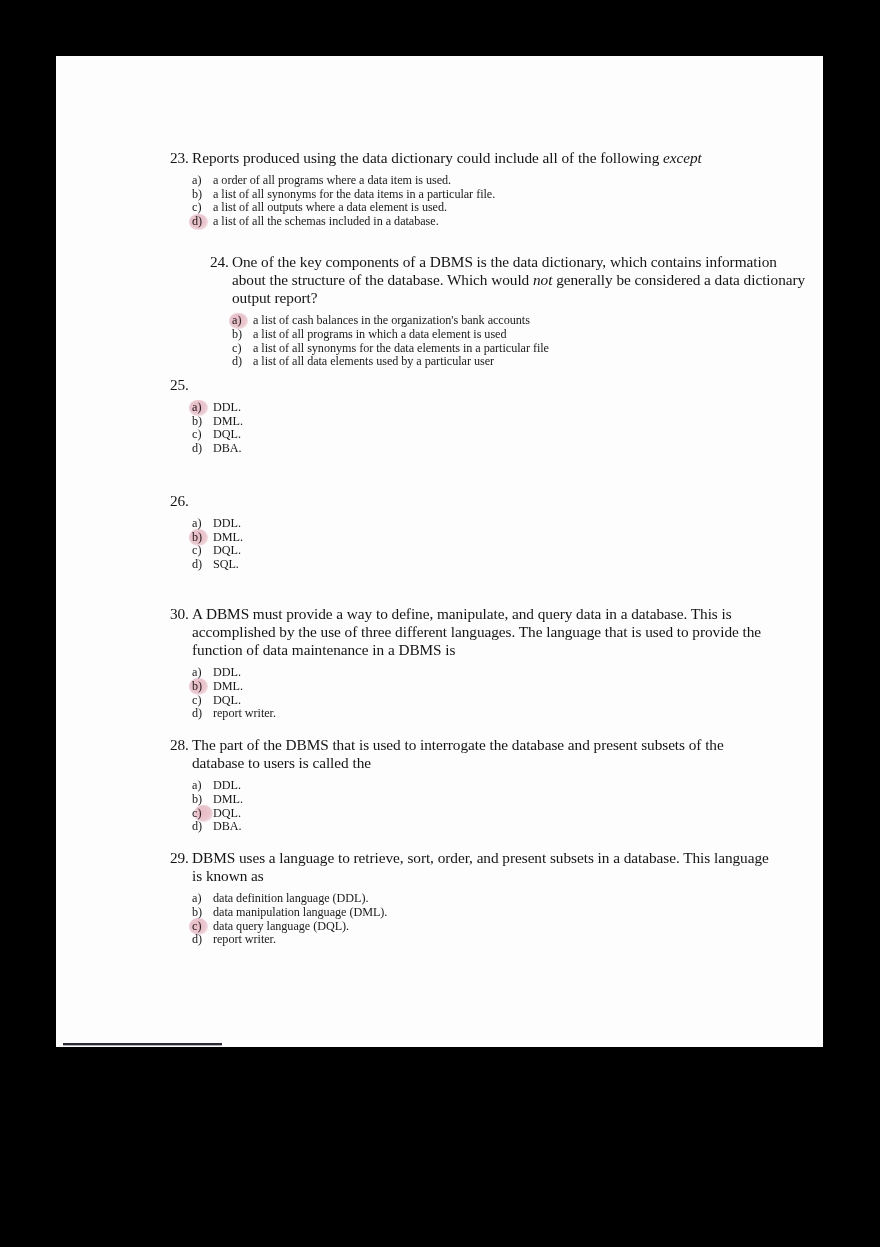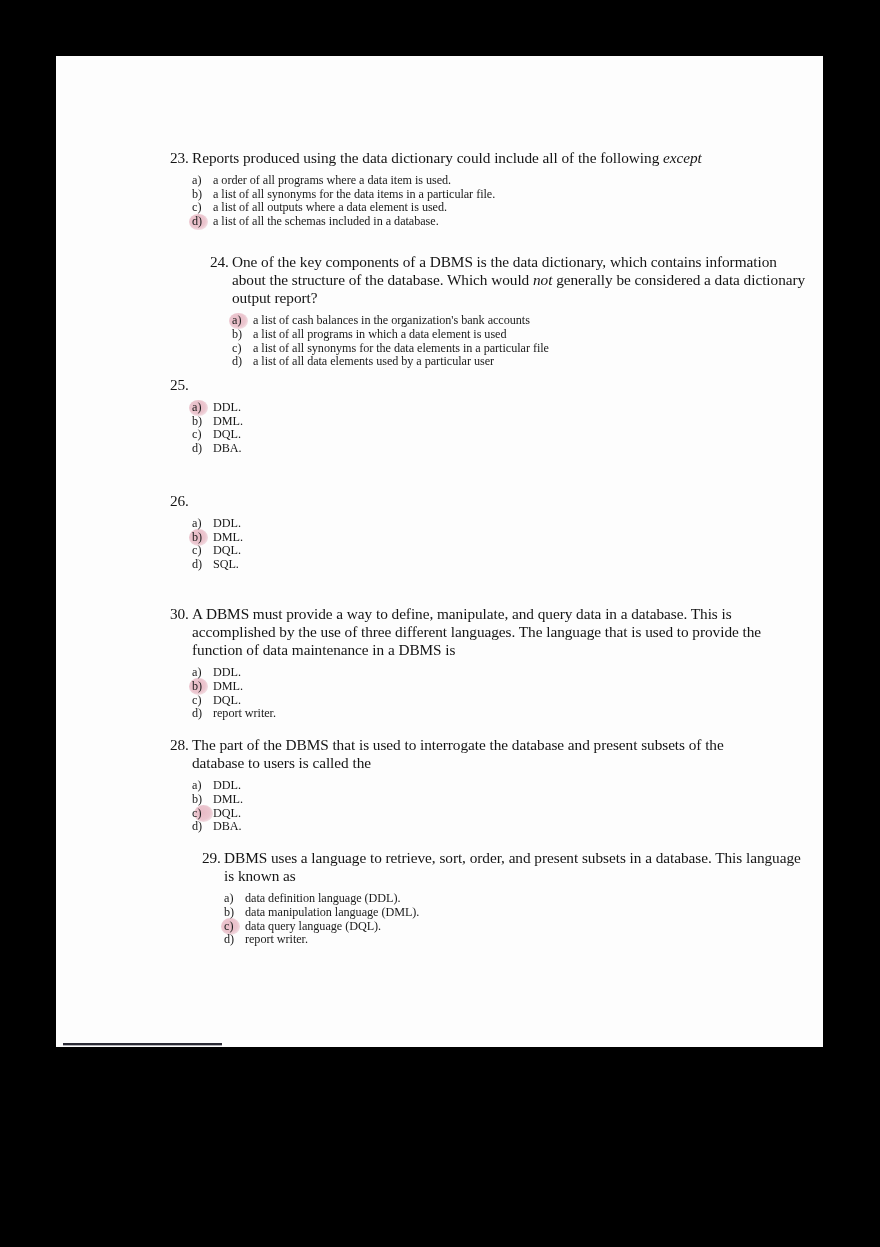--- a/index.html
+++ b/index.html
@@ -278,21 +278,21 @@
             <span class="hl shift-right"></span>
             <div class="opt-letter">c)</div>
             <div class="opt-text">DQL.</div>
           </div>
           <div class="option-row">
             <div class="opt-letter">d)</div>
             <div class="opt-text">DBA.</div>
           </div>
         </div>
       </div>
-      <div class="question-block" style="top: 793px; padding-left: 32px;">
+      <div class="question-block" style="top: 793px;">
         <div class="q-row">
           <div class="q-number">29.</div>
           <div class="q-stem"><span>DBMS uses a language to retrieve, sort, order, and present subsets in a database.  This language is known as</span></div>
         </div>
         <div class="options wide">
           <div class="option-row">
             <div class="opt-letter">a)</div>
             <div class="opt-text">data definition language (DDL).</div>
           </div>
           <div class="option-row">

